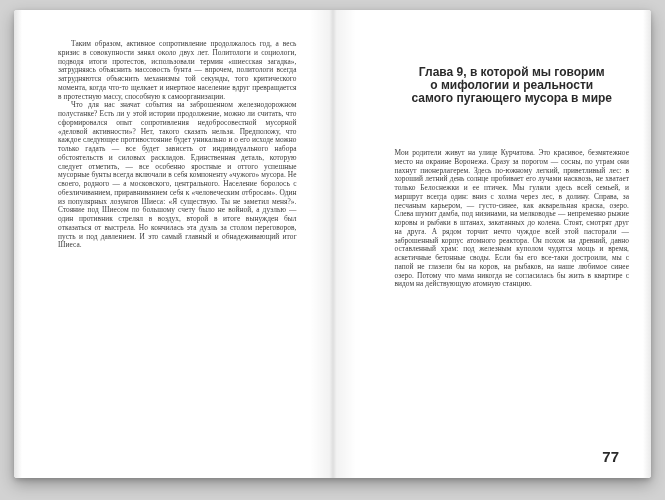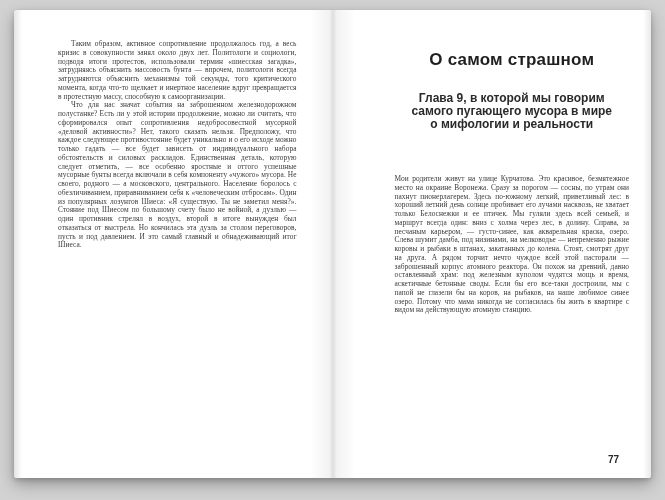--- a/index.html
+++ b/index.html
@@ -95,43 +95,42 @@
   }
   .right-body {
     margin-top: 44px;
   }
   .page-number {
     position: absolute;
     right: 32px;
     bottom: 13px;
     font-family: "Liberation Sans", sans-serif;
     font-weight: bold;
-    font-size: 10px;
+    font-size: 15px;
     color: #2a2a2a;
   }
 </style>
 </head>
 <body>
 
 <div class="stage">
   <div class="book">
 
     <div class="page left">
       <div class="body-text">
         <p class="indent">Таким образом, активное сопротивление продолжалось год, а весь кризис в совокупности занял около двух лет. Политологи и социологи, подводя итоги протестов, использовали термин «шиесская загадка», затрудняясь объяснить массовость бунта — впрочем, политологи всегда затрудняются объяснить механизмы той секунды, того критического момента, когда что-то щелкает и инертное население вдруг превращается в протестную массу, способную к самоорганизации.</p>
         <p class="indent">Что для нас значат события на заброшенном железнодорожном полустанке? Есть ли у этой истории продолжение, можно ли считать, что сформировался опыт сопротивления недобросовестной мусорной «деловой активности»? Нет, такого сказать нельзя. Предположу, что каждое следующее противостояние будет уникально и о его исходе можно только гадать — все будет зависеть от индивидуального набора обстоятельств и силовых раскладов. Единственная деталь, которую следует отметить, — все особенно яростные и оттого успешные мусорные бунты всегда включали в себя компоненту «чужого» мусора. Не своего, родного — а московского, центрального. Население боролось с обезличиванием, приравниванием себя к «человеческим отбросам». Один из популярных лозунгов Шиеса: «Я существую. Ты не заметил меня?». Стояние под Шиесом по большому счету было не войной, а дуэлью — один противник стрелял в воздух, второй в итоге вынужден был отказаться от выстрела. Но кончилась эта дуэль за столом переговоров, пусть и под давлением. И это самый главный и обнадеживающий итог Шиеса.</p>
       </div>
     </div>
 
     <div class="page right">
-      <h1 class="chapter-title">О самом страшном</h1>
       <div class="chapter-subtitle">
         <div>Глава 9, в которой мы говорим</div>
+        <div>о мифологии и реальности</div>
         <div>самого пугающего мусора в мире</div>
-        <div>о мифологии и реальности</div>
       </div>
       <div class="body-text right-body">
         <p>Мои родители живут на улице Курчатова. Это красивое, безмятежное место на окраине Воронежа. Сразу за порогом — сосны, по утрам они пахнут пионерлагерем. Здесь по-южному легкий, приветливый лес: в хороший летний день солнце пробивает его лучами насквозь, не хватает только Белоснежки и ее птичек. Мы гуляли здесь всей семьей, и маршрут всегда один: вниз с холма через лес, в долину. Справа, за песчаным карьером, — густо-синее, как акварельная краска, озеро. Слева шумит дамба, под низинами, на мелководье — непременно рыжие коровы и рыбаки в штанах, закатанных до колена. Стоят, смотрят друг на друга. А рядом торчит нечто чуждое всей этой пасторали — заброшенный корпус атомного реактора. Он похож на древний, давно оставленный храм: под железным куполом чудятся мощь и время, аскетичные бетонные своды. Если бы его все-таки достроили, мы с папой не глазели бы на коров, на рыбаков, на наше любимое синее озеро. Потому что мама никогда не согласилась бы жить в квартире с видом на действующую атомную станцию.</p>
       </div>
       <div class="page-number">77</div>
     </div>
 
   </div>
 </div>
 

